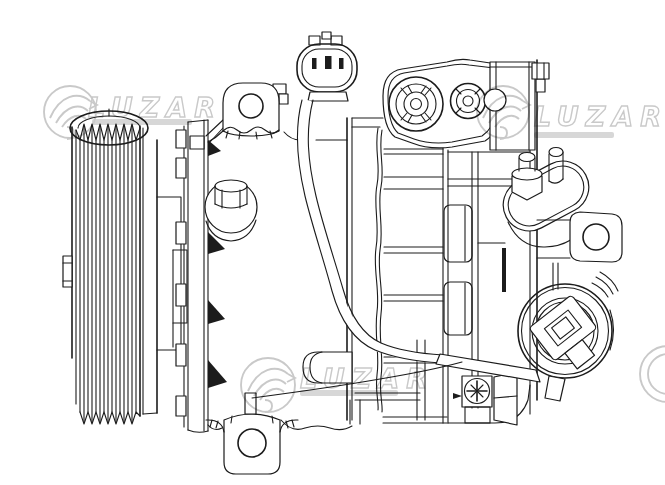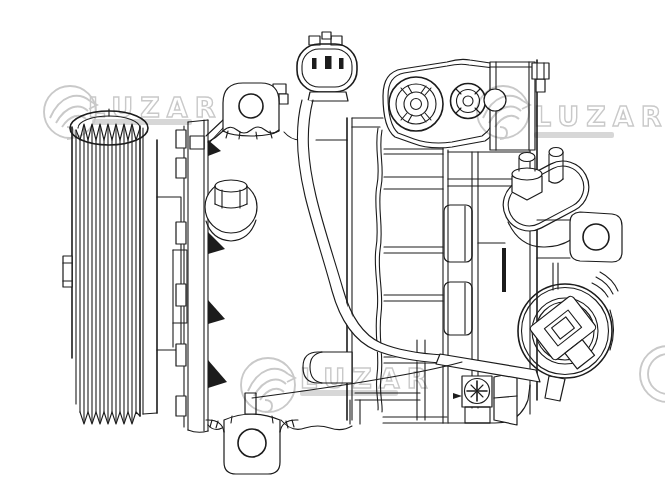--- a/index.html
+++ b/index.html
@@ -2,20 +2,21 @@
 <html style="--line: #1c1c1c; --wm: #bcbcbc; --bg: #ffffff;"><head>
 <meta charset="utf-8">
 <style>
   html,body{margin:0;padding:0;background:#ffffff;}
   .canvas{
     position:relative;
     width:665px;height:485px;
     background:var(--bg,#fff);
     overflow:hidden;
     font-family:"DejaVu Sans", sans-serif;
+    font-style:italic;
   }
   svg{display:block;}
   .line{stroke:var(--line,#1c1c1c);fill:none;stroke-width:1.1;stroke-linecap:round;stroke-linejoin:round;}
   .line-w{stroke:var(--line,#1c1c1c);fill:#ffffff;stroke-width:1.2;stroke-linejoin:round;}
   .line-h{stroke:var(--line,#1c1c1c);fill:none;stroke-width:1.6;stroke-linecap:round;stroke-linejoin:round;}
   .fillb{fill:var(--line,#1c1c1c);stroke:none;}
   .wm{opacity:.8;mix-blend-mode:multiply;}
   .wm-stroke{stroke:var(--wm,#bcbcbc);fill:none;stroke-width:1.9;}
   .wm-text{
     font-family:"DejaVu Sans", sans-serif;

